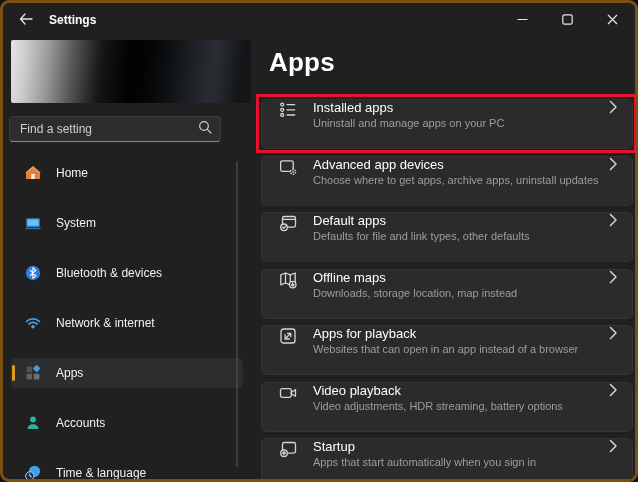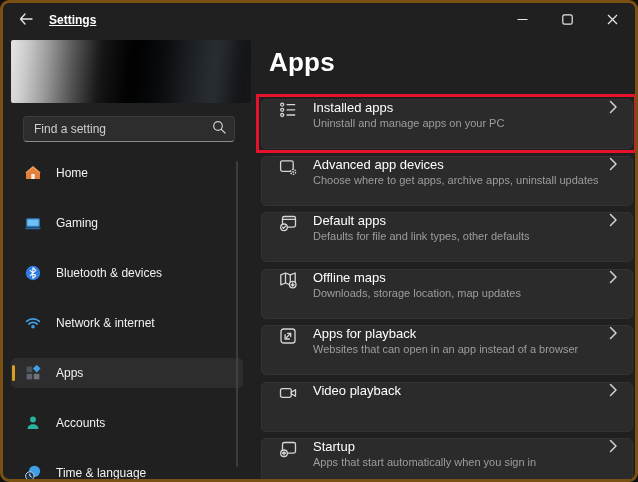--- a/index.html
+++ b/index.html
@@ -6,34 +6,34 @@
   html,body { width:638px; height:482px; background:#111; font-family:"Liberation Sans", sans-serif; }
   .window {
     position:relative; width:638px; height:482px;
     background:var(--page-bg,#202020);
     border:3px solid var(--window-border,#7a5113);
     border-radius:9px; overflow:hidden;
   }
   
   .titlebar { position:absolute; top:0; left:0; right:0; height:33px; display:flex; align-items:center; }
   .back-btn { width:30px; height:26px; margin-left:8px; display:flex; align-items:center; justify-content:center; color:#e6e6e6; border-radius:4px; }
-  .win-title { margin-left:8px; font-size:12px; font-weight:bold; color:#ffffff;text-decoration:underline; }
+  .win-title { margin-left:8px; font-size:12px; font-weight:bold; color:#ffffff; }
   .win-controls { position:absolute; right:0; top:0; height:33px; display:flex; }
   .win-btn { width:45px; height:33px; display:flex; align-items:center; justify-content:center; color:#e8e8e8; }
   
   .banner {
     position:absolute; left:8px; top:37px; width:240px; height:63px; overflow:hidden; border-radius:2px;
   }
   .banner-grad {
     position:absolute; inset:-8px;
     background:linear-gradient(96deg,#f2f2f2 0%,#cfcfcf 9%,#9a9a9a 18%,#5a5a5a 27%,#161616 38%,#000 50%,#07090b 60%,#1f2327 74%,#2a2f34 82%,#121416 92%,#17191c 100%);
     filter:blur(4px);
   }
   .search-box {
-    position:absolute; left:20px; top:113px; width:212px; height:26px;
+    position:absolute; left:6px; top:113px; width:212px; height:26px;
     background:#2d2d2d; border:1px solid #3c3c3c; border-bottom-color:#8a8a8a;
     border-radius:4px; display:flex; align-items:center; padding:0 8px 0 10px;
   }
   .search-box input {
     flex:1; background:transparent; border:none; outline:none; color:#d9d9d9;
     font-size:12px; font-family:"Liberation Sans",sans-serif;
   }
   .search-box input::placeholder { color:#cfcfcf; }
   .nav { position:absolute; left:8px; top:155px; width:232px; display:flex; flex-direction:column; gap:20px; }
   .nav-item {
@@ -130,21 +130,21 @@
   </div>
       <div class="nav-item">
 
     <span class="nav-icon">
           <svg viewBox="0 0 16 16">
             <rect x="1.2" y="3.2" width="13.6" height="8.8" rx="1.3" fill="#2f7fc4"></rect>
             <rect x="2.4" y="4.4" width="11.2" height="6.4" rx="0.6" fill="#6fc0f2"></rect>
             <rect x="0.3" y="12.6" width="15.4" height="1.7" rx="0.85" fill="#2a6aa6"></rect>
           </svg>
         </span>
-    <span class="nav-label">Gaming</span>
+    <span class="nav-label">System</span>
   </div>
       <div class="nav-item">
 
     <span class="nav-icon">
           <svg viewBox="0 0 16 16">
             <circle cx="8" cy="8" r="7.2" fill="#2f7de1"></circle>
             <path d="M5.2 5.3 L10.8 10.7 L7.9 13.3 L7.9 2.7 L10.8 5.3 L5.2 10.7" stroke="#ffffff" stroke-width="1.05" fill="none" stroke-linejoin="round" stroke-linecap="round"></path>
           </svg>
         </span>
     <span class="nav-label">Bluetooth &amp; devices</span>
@@ -284,21 +284,21 @@
           <svg viewBox="0 0 20 20" fill="none" stroke="#d6d6d6" stroke-width="1.3">
             <path d="M2.8 4.8 L7.5 3 L12.3 4.8 L17.2 3 V13 L12.3 14.8 L7.5 13 L2.8 14.8 Z" stroke-linejoin="round"></path>
             <line x1="7.5" y1="3" x2="7.5" y2="13"></line>
             <line x1="12.3" y1="4.8" x2="12.3" y2="14.8"></line>
             <circle cx="14.7" cy="14.6" r="3.3" fill="#2b2b2b"></circle>
             <path d="M14.7 12.9 V16 M13.3 14.7 L14.7 16.1 L16.1 14.7" stroke-linecap="round" stroke-linejoin="round"></path>
           </svg>
         </span>
     <span class="card-text">
       <span class="card-title">Offline maps</span>
-      <span class="card-sub">Downloads, storage location, map updates</span>
+      <span class="card-sub">Downloads, storage location, map instead</span>
     </span>
     <span class="chevron">
       <svg width="9" height="14" viewBox="0 0 9 14">
             <path d="M1.5 1.5 L7 7 L1.5 12.5" stroke="#d2d2d2" stroke-width="1.5" fill="none" stroke-linecap="round" stroke-linejoin="round"></path>
           </svg>
     </span>
   </div>
       <div class="card">
     <span class="card-icon">
           <svg viewBox="0 0 20 20" fill="none" stroke="#d6d6d6" stroke-width="1.3">
@@ -319,20 +319,21 @@
   </div>
       <div class="card">
     <span class="card-icon">
           <svg viewBox="0 0 20 20" fill="none" stroke="#d6d6d6" stroke-width="1.3">
             <rect x="2.5" y="5.7" width="10.8" height="8.6" rx="1.8"></rect>
             <path d="M13.3 9.3 L17.5 6.7 V13.3 L13.3 10.7 Z" stroke-linejoin="round"></path>
           </svg>
         </span>
     <span class="card-text">
       <span class="card-title">Video playback</span>
+      <span class="card-sub">Video adjustments, HDR streaming, battery options</span>
     </span>
     <span class="chevron">
       <svg width="9" height="14" viewBox="0 0 9 14">
             <path d="M1.5 1.5 L7 7 L1.5 12.5" stroke="#d2d2d2" stroke-width="1.5" fill="none" stroke-linecap="round" stroke-linejoin="round"></path>
           </svg>
     </span>
   </div>
       <div class="card">
     <span class="card-icon">
           <svg viewBox="0 0 20 20" fill="none" stroke="#d6d6d6" stroke-width="1.3">

